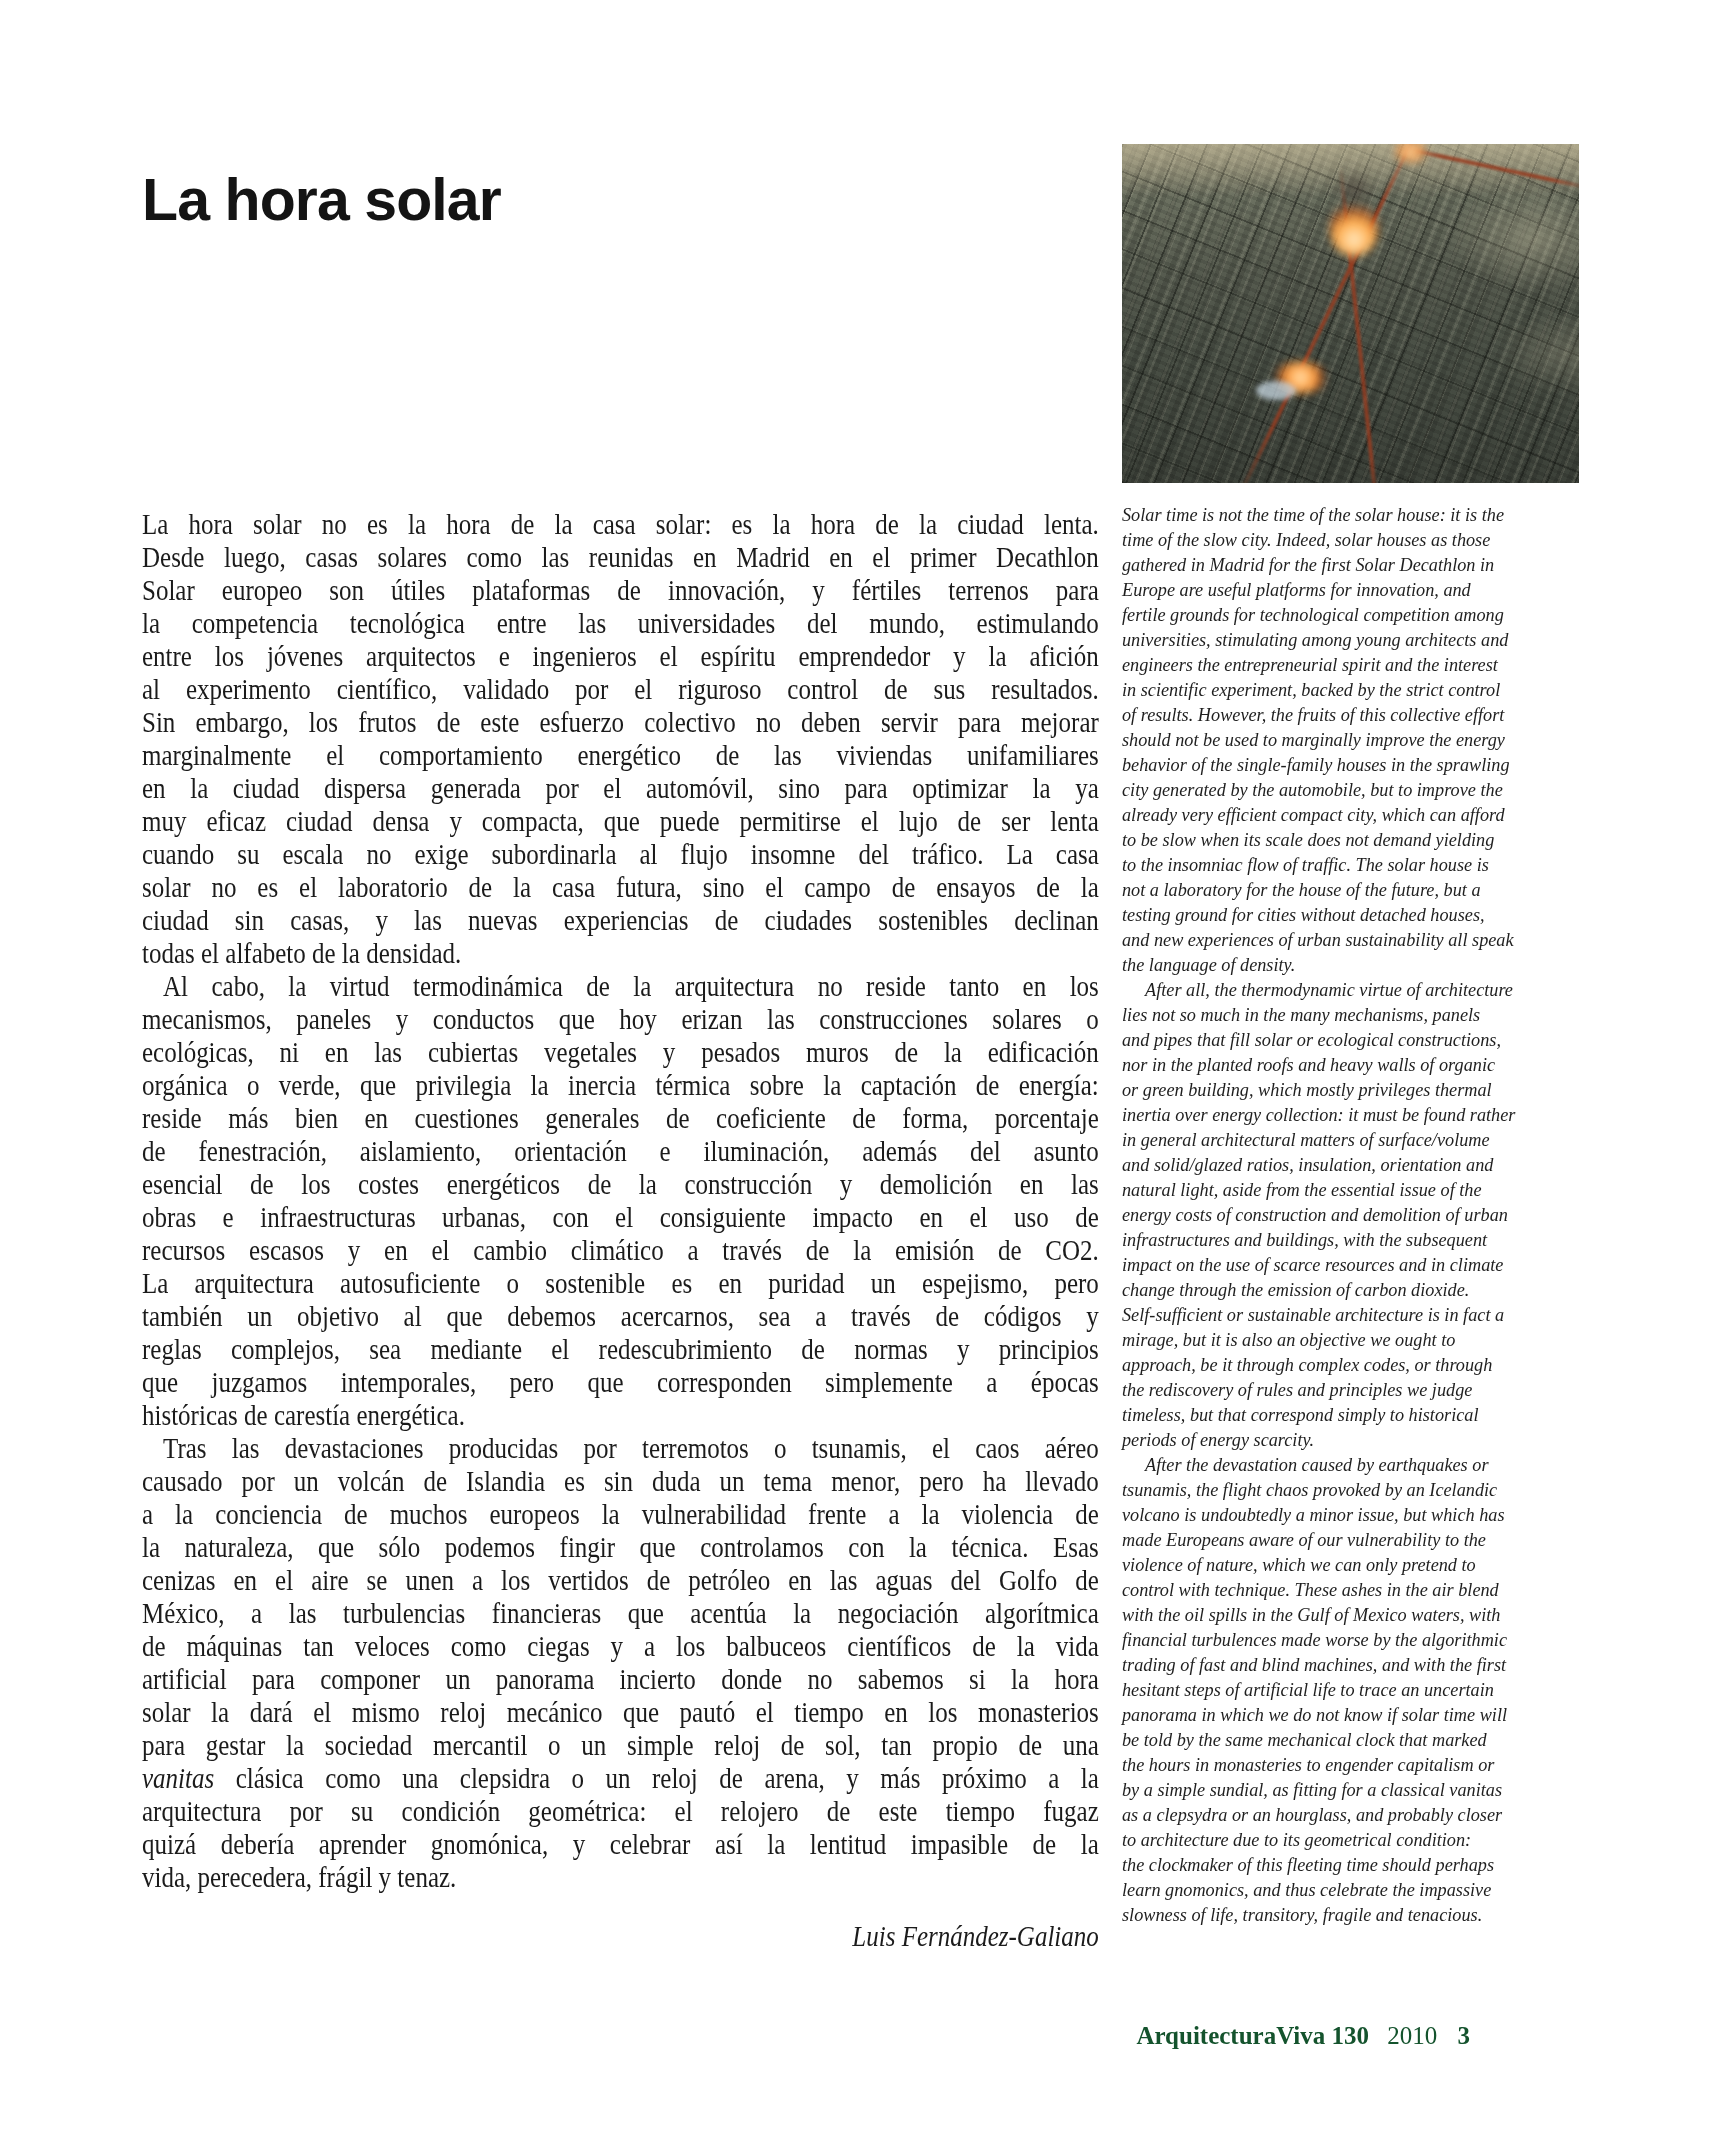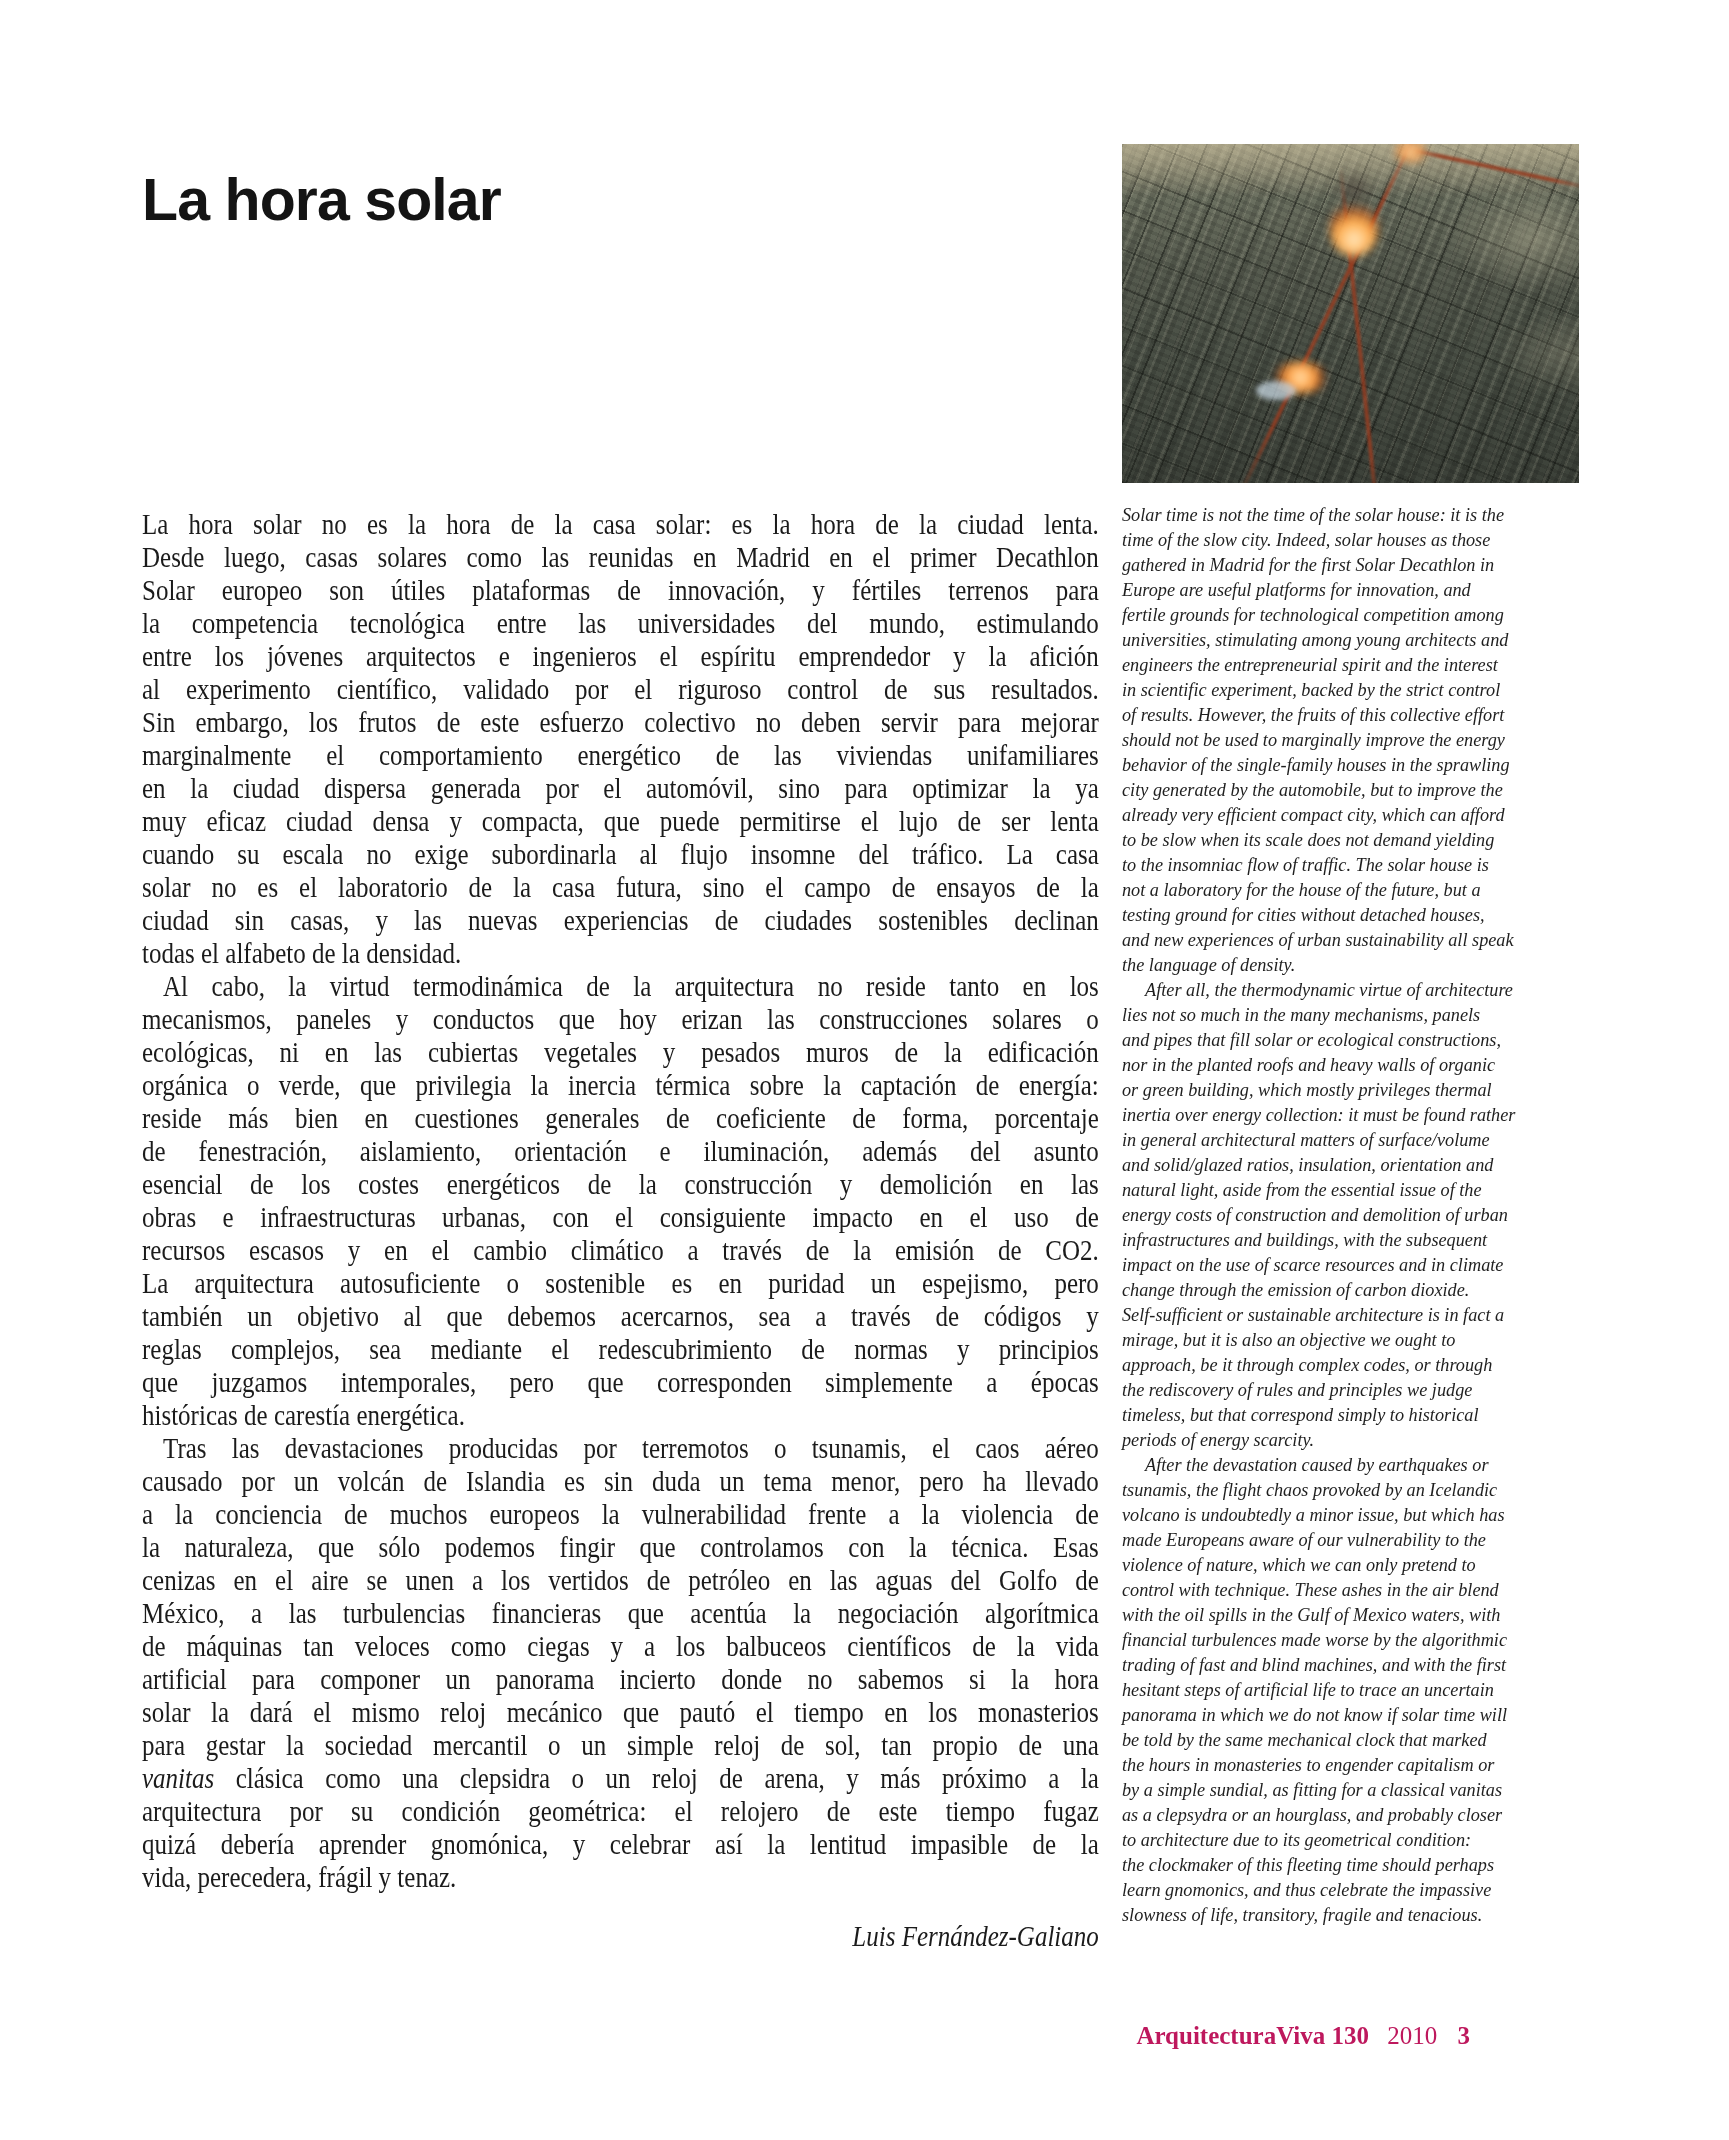--- a/index.html
+++ b/index.html
@@ -47,21 +47,21 @@
   .col-en{left:1122px;top:502px;width:481px;transform:scaleX(.96);
           font-style:italic;font-size:19px;line-height:25px;color:#1f1f1f;}
   .col-en .line{white-space:nowrap;}
   .line-just{text-align:justify;text-align-last:justify;}
   .line-last{text-align:left;text-align-last:left;}
   .line-ind{text-indent:24px;}
   .sig{text-align:right;font-style:italic;line-height:33px;}
 
   
   .footer{position:absolute;top:2023px;right:259px;font-family:"Liberation Serif",serif;
-          font-size:25px;line-height:25px;color:#be185d;}
+          font-size:25px;line-height:25px;color:#14532d;}
   .f-bold{font-weight:bold;}
   .f-year{font-weight:normal;margin-left:12px;}
   .f-page{margin-left:14px;}
 </style>
 </head>
 <body>
 
 <div id="page">
 
   <h1 class="title">La hora solar</h1>

